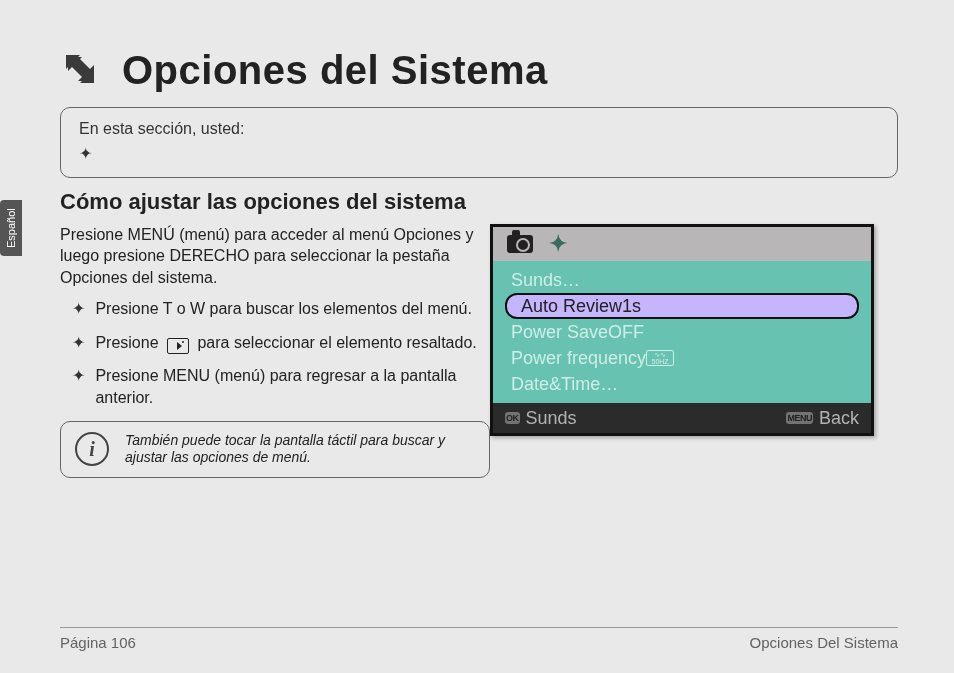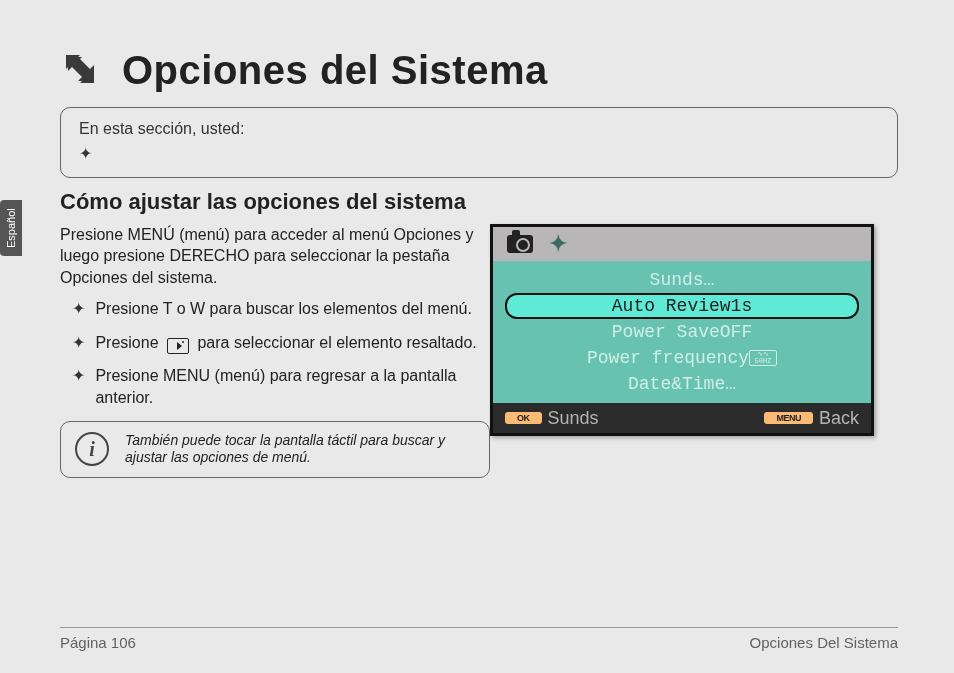--- a/index.html
+++ b/index.html
@@ -141,36 +141,36 @@
     align-items: center;
     padding-left: 14px;
     gap: 16px;
   }
   .cam-icon { width: 26px; height: 18px; background: #222; border-radius: 3px; position: relative; }
   .cam-icon::before { content:""; position:absolute; top:-5px; left:5px; width:8px; height:5px; background:#222; border-radius:2px 2px 0 0;}
   .cam-icon::after { content:""; position:absolute; top:3px; left:9px; width:10px; height:10px; border:2px solid #b9b6b7; border-radius:50%; }
   .wrench-icon { color:#3a6b62; font-size:22px; font-weight:bold; }
   .dev-list { padding: 6px 12px 6px 12px; }
   .dev-row {
-    font-family: Liberation Mono, monospace;
+    font-family: Liberation Sans, sans-serif;
     font-size: 18px;
     color: #cfeee6;
     padding: 1px 6px;
     display: flex;
-    justify-content: center;
+    justify-content: flex-start;
     align-items: center;
     height: 26px;
   }
   .dev-row.sel {
-    background: #5eead4;
+    background: #c4b5fd;
     border: 2px solid #111;
     border-radius: 12px;
     color: #222;
     font-weight: 500;
-    padding: 0 8px;
+    padding: 0 14px;
   }
   .freq-ind {
     width: 28px; height: 16px;
     border: 1.5px solid #cfeee6;
     border-radius: 2px;
     font-size: 7px;
     line-height: 7px;
     display: flex;
     flex-direction: column;
     align-items: center;
@@ -181,25 +181,25 @@
     background: #2b2b2b;
     height: 30px;
     display: flex;
     align-items: center;
     color: #b4b3b4;
     font-size: 18px;
     padding: 0 12px;
     gap: 6px;
   }
   .pill {
-    background: #fdba74;
+    background: #737373;
     color: #222;
     font-size: 9px;
     font-weight: bold;
-    padding: 1px 12px;
+    padding: 1px 1px;
     border-radius: 3px;
     letter-spacing: -0.5px;
   }
   .dev-footer .spacer { flex: 1; }
   .page-footer {
     position: absolute;
     left: 60px; right: 56px;
     bottom: 22px;
     border-top: 1px solid #999;
     padding-top: 6px;

